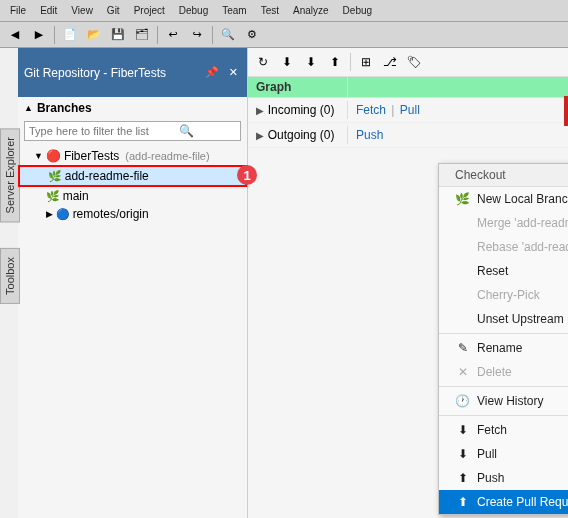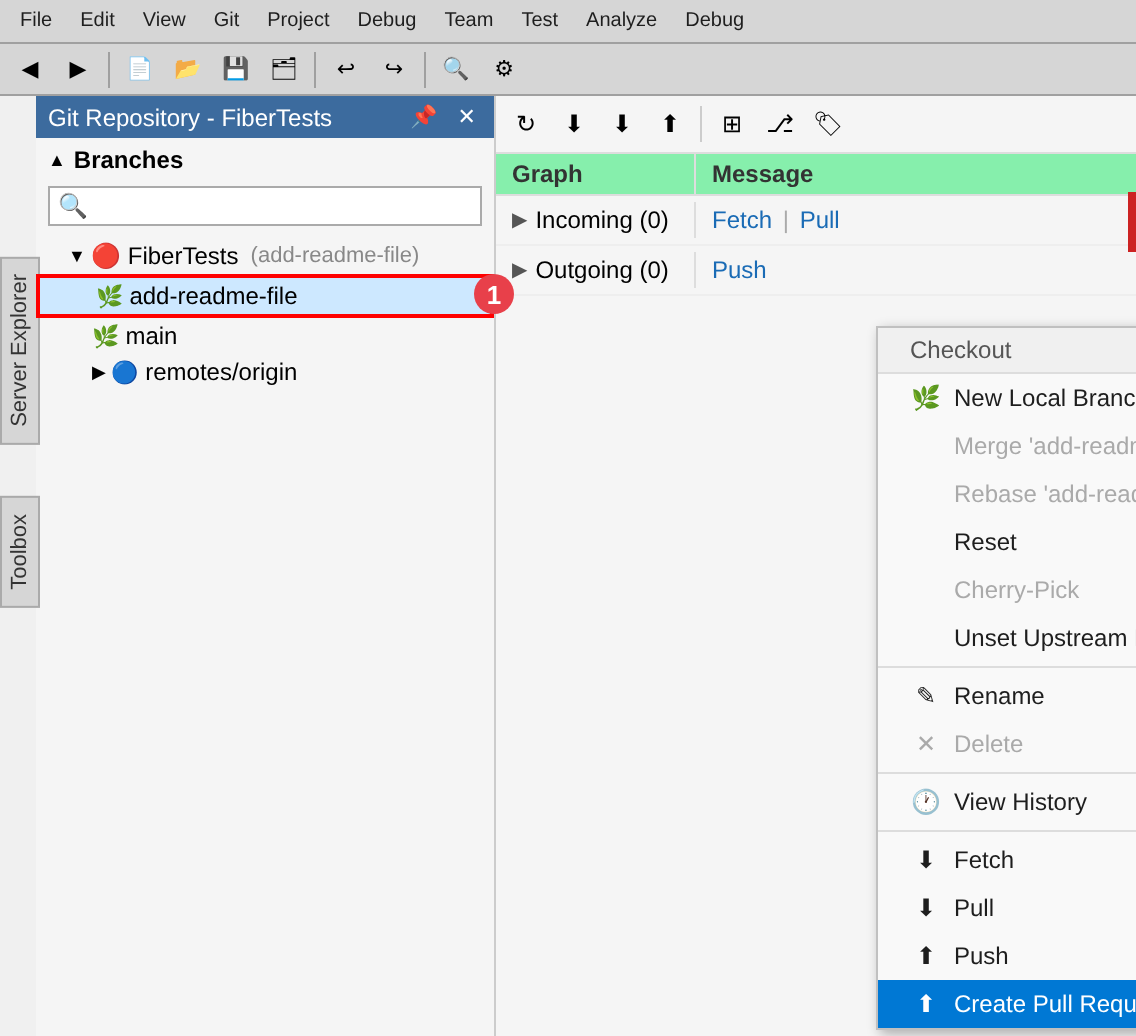--- a/index.html
+++ b/index.html
@@ -64,21 +64,21 @@
     .git-panel {
       width: 230px;
       background: #f5f5f5;
       border-right: 1px solid #ccc;
       display: flex;
       flex-direction: column;
     }
     .git-panel-header {
       background: #3c6b9e;
       color: white;
-      padding: 3px 6px;
+      padding: 17px 6px;
       font-size: 12px;
       display: flex;
       align-items: center;
       justify-content: space-between;
     }
     .git-panel-header-title {
       color: white;
       font-size: 12px;
     }
     .header-btns {
@@ -343,20 +343,21 @@
         <span class="header-btn">✕</span>
       </div>
     </div>
 
     <div class="branches-label">
       <span class="triangle">▲</span>
       <span>Branches</span>
     </div>
 
     <div class="filter-box">
+      <input class="filter-input" type="text" placeholder="Type here to filter the list" style="">
       <span>🔍</span>
     </div>
 
     <div class="tree-area">
 
       <div class="tree-item indent-1">
         <span class="triangle">▼</span>
         <span class="repo-icon">🔴</span>
         <span>FiberTests</span>
         <span style="color:#888; font-size:11px;">&nbsp;(add-readme-file)</span>
@@ -392,21 +393,20 @@
       <div class="git-tb-btn">⬇</div>
       <div class="git-tb-btn">⬆</div>
       <div class="git-tb-separator"></div>
       <div class="git-tb-btn">⊞</div>
       <div class="git-tb-btn">⎇</div>
       <div class="git-tb-btn">🏷</div>
     </div>
 
     <div class="graph-header">
       <div class="graph-col">Graph</div>
-      <div class="message-col">Message</div>
     </div>
 
     <div class="graph-row">
       <div class="graph-cell">
         <span class="expand-arrow">▶</span>
         <span>Incoming (0)</span>
       </div>
       <div class="message-cell">
         <span class="link-text">Fetch</span>
         <span class="separator-pipe">|</span>

